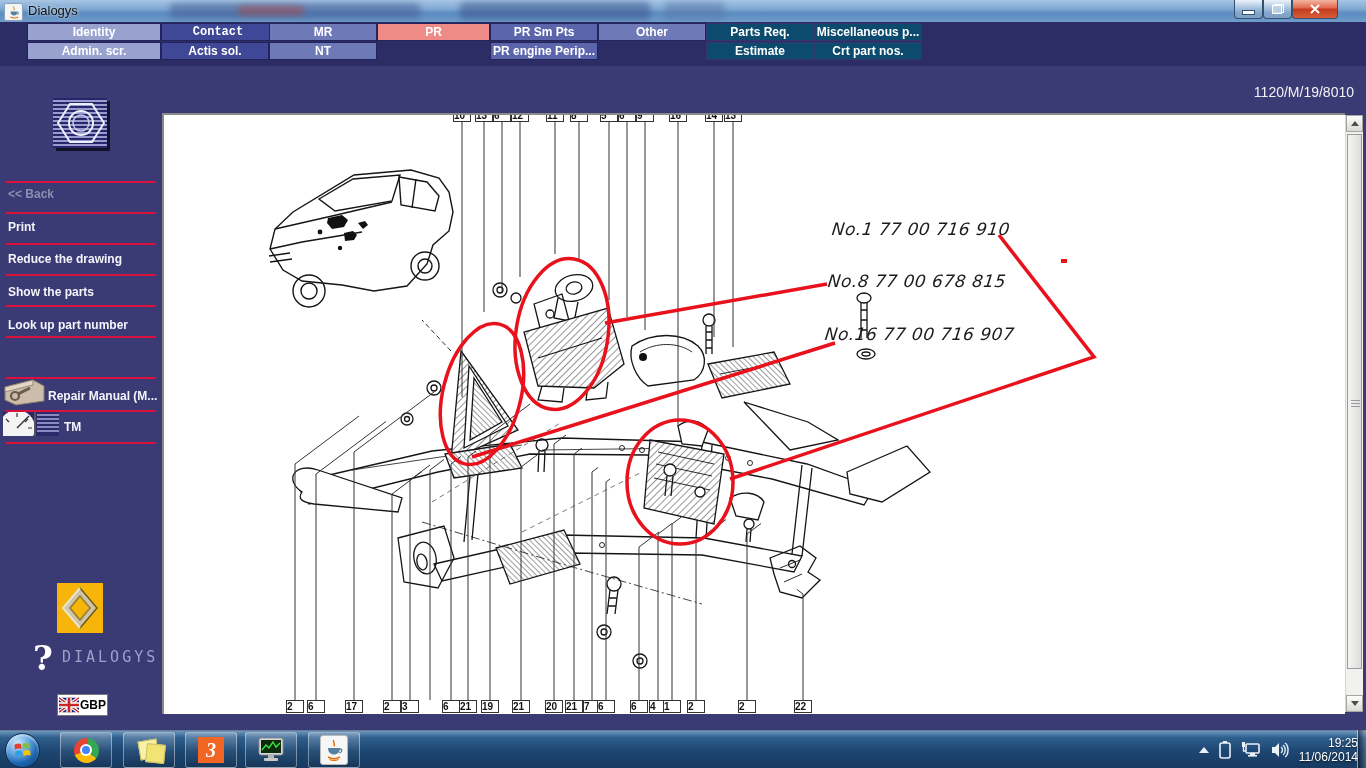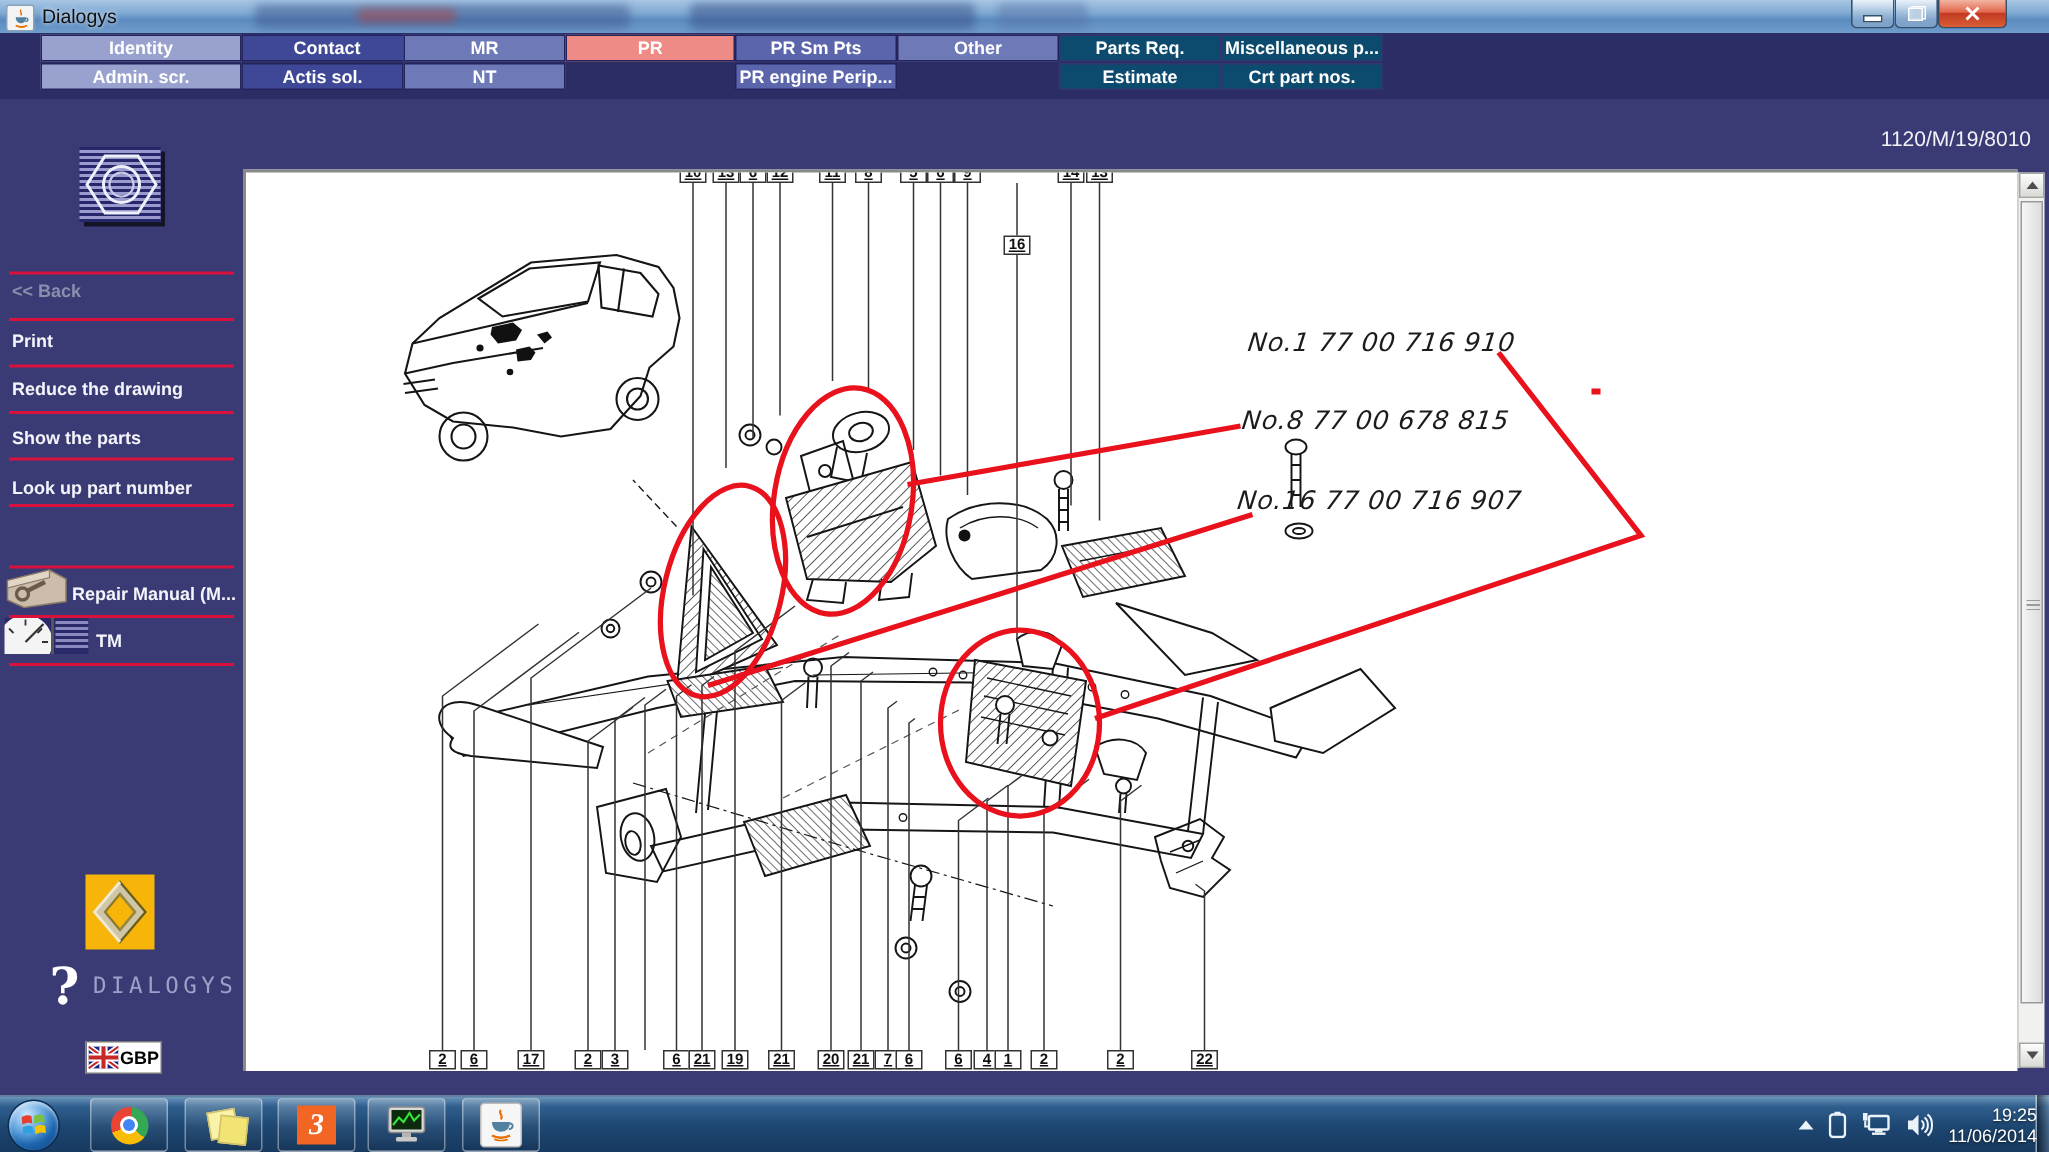--- a/index.html
+++ b/index.html
@@ -58,22 +58,22 @@
   #renault-logo{position:absolute;left:57px;top:523px;width:46px;height:50px;background:#f7b50a;
     display:flex;align-items:center;justify-content:center;}
 
   
   #canvas{position:absolute;left:162px;top:113px;width:1181px;height:599px;background:#ffffff;
     overflow:hidden;border-top:2px solid #8a8a8a;border-left:2px solid #8a8a8a;box-sizing:content-box;}
   #draw-svg{position:absolute;left:0;top:0;}
   .anno{position:absolute;font:italic 17px "DejaVu Sans",sans-serif;color:#1c1c1c;
     transform:skewX(-7deg);letter-spacing:.5px;white-space:nowrap;}
   .callout{position:absolute;width:18px;height:13px;background:#fff;border:1px solid #333;
-    font:bold 10px "Liberation Sans",sans-serif;color:#111;text-align:center;line-height:12px;
-    box-sizing:border-box;cursor:pointer;text-decoration:underline;}
+    font:bold 10px "Liberation Sans",sans-serif;color:#111;line-height:12px;
+    box-sizing:border-box;cursor:pointer;}
 
   
   #vscroll{position:absolute;left:1345px;top:115px;width:17px;height:597px;background:#f1f1ef;
     border-left:1px solid #d5d5d5;}
   .sbtn{position:absolute;left:0;width:17px;height:17px;box-sizing:border-box;
     background:linear-gradient(180deg,#fdfdfd,#d9d9d5);border:1px solid #a5a5a1;
     display:flex;align-items:center;justify-content:center;}
   #sthumb{position:absolute;left:1px;top:19px;width:15px;height:535px;
     background:linear-gradient(90deg,#f5f5f3,#dddddb);border:1px solid #9a9a9c;box-sizing:border-box;}
   #sgrip{position:absolute;left:3px;top:264px;width:9px;height:8px;
@@ -141,21 +141,21 @@
     </div>
     <div class="winbtn" id="btn-close" style="right:28px;width:46px;">
       <svg width="12" height="10" viewBox="0 0 12 10">
         <path d="M2,1 L10,9 M10,1 L2,9" stroke="#ffffff" stroke-width="2"></path>
       </svg>
     </div>
   </div>
 
   <div id="navband">
     <div class="tab t-light" style="left:27px;top:1px;width:134px;text-align:center;">Identity</div>
-    <div class="tab t-dark" style="left:161px;top:1px;width:114px;">Contact</div>
+    <div class="tab t-dark" style="left:161px;top:1px;width:114px;font-family:Liberation Mono, monospace;">Contact</div>
     <div class="tab t-med" style="left:269px;top:1px;width:108px;">MR</div>
     <div class="tab t-active" style="left:377px;top:1px;width:113px;">PR</div>
     <div class="tab t-meddark" style="left:490px;top:1px;width:108px;">PR Sm Pts</div>
     <div class="tab t-med" style="left:598px;top:1px;width:108px;">Other</div>
     <div class="tab t-flat" style="left:706px;top:1px;width:108px;">Parts Req.</div>
     <div class="tab t-flat" style="left:814px;top:1px;width:108px;">Miscellaneous p...</div>
     <div class="tab t-light" style="left:27px;top:20px;width:134px;">Admin. scr.</div>
     <div class="tab t-dark" style="left:161px;top:20px;width:108px;">Actis sol.</div>
     <div class="tab t-med" style="left:269px;top:20px;width:108px;">NT</div>
     <div class="tab t-meddark" style="left:490px;top:20px;width:108px;">PR engine Perip...</div>
@@ -421,21 +421,21 @@
 
   <div class="callout" style="left: 289px; top: -6px;">10</div>
       <div class="callout" style="left: 311px; top: -6px;">13</div>
       <div class="callout" style="left: 329px; top: -6px;">6</div>
       <div class="callout" style="left: 347px; top: -6px;">12</div>
       <div class="callout" style="left: 382px; top: -6px;">11</div>
       <div class="callout" style="left: 406px; top: -6px;">8</div>
       <div class="callout" style="left: 436px; top: -6px;">5</div>
       <div class="callout" style="left: 454px; top: -6px;">6</div>
       <div class="callout" style="left: 472px; top: -6px;">9</div>
-      <div class="callout" style="left: 505px; top: -6px; margin-top: 48px;">16</div>
+      <div class="callout" style="left: 505px; top: -6px;">16</div>
       <div class="callout" style="left: 541px; top: -6px;">14</div>
       <div class="callout" style="left: 560px; top: -6px;">13</div>
       <div class="callout" style="left: 122px; top: 585px;">2</div>
       <div class="callout" style="left: 143px; top: 585px;">6</div>
       <div class="callout" style="left: 181px; top: 585px;">17</div>
       <div class="callout" style="left: 219px; top: 585px;">2</div>
       <div class="callout" style="left: 237px; top: 585px;">3</div>
       <div class="callout" style="left: 257px; top: 611px;">18</div>
       <div class="callout" style="left: 278px; top: 585px;">6</div>
       <div class="callout" style="left: 295px; top: 585px;">21</div>

